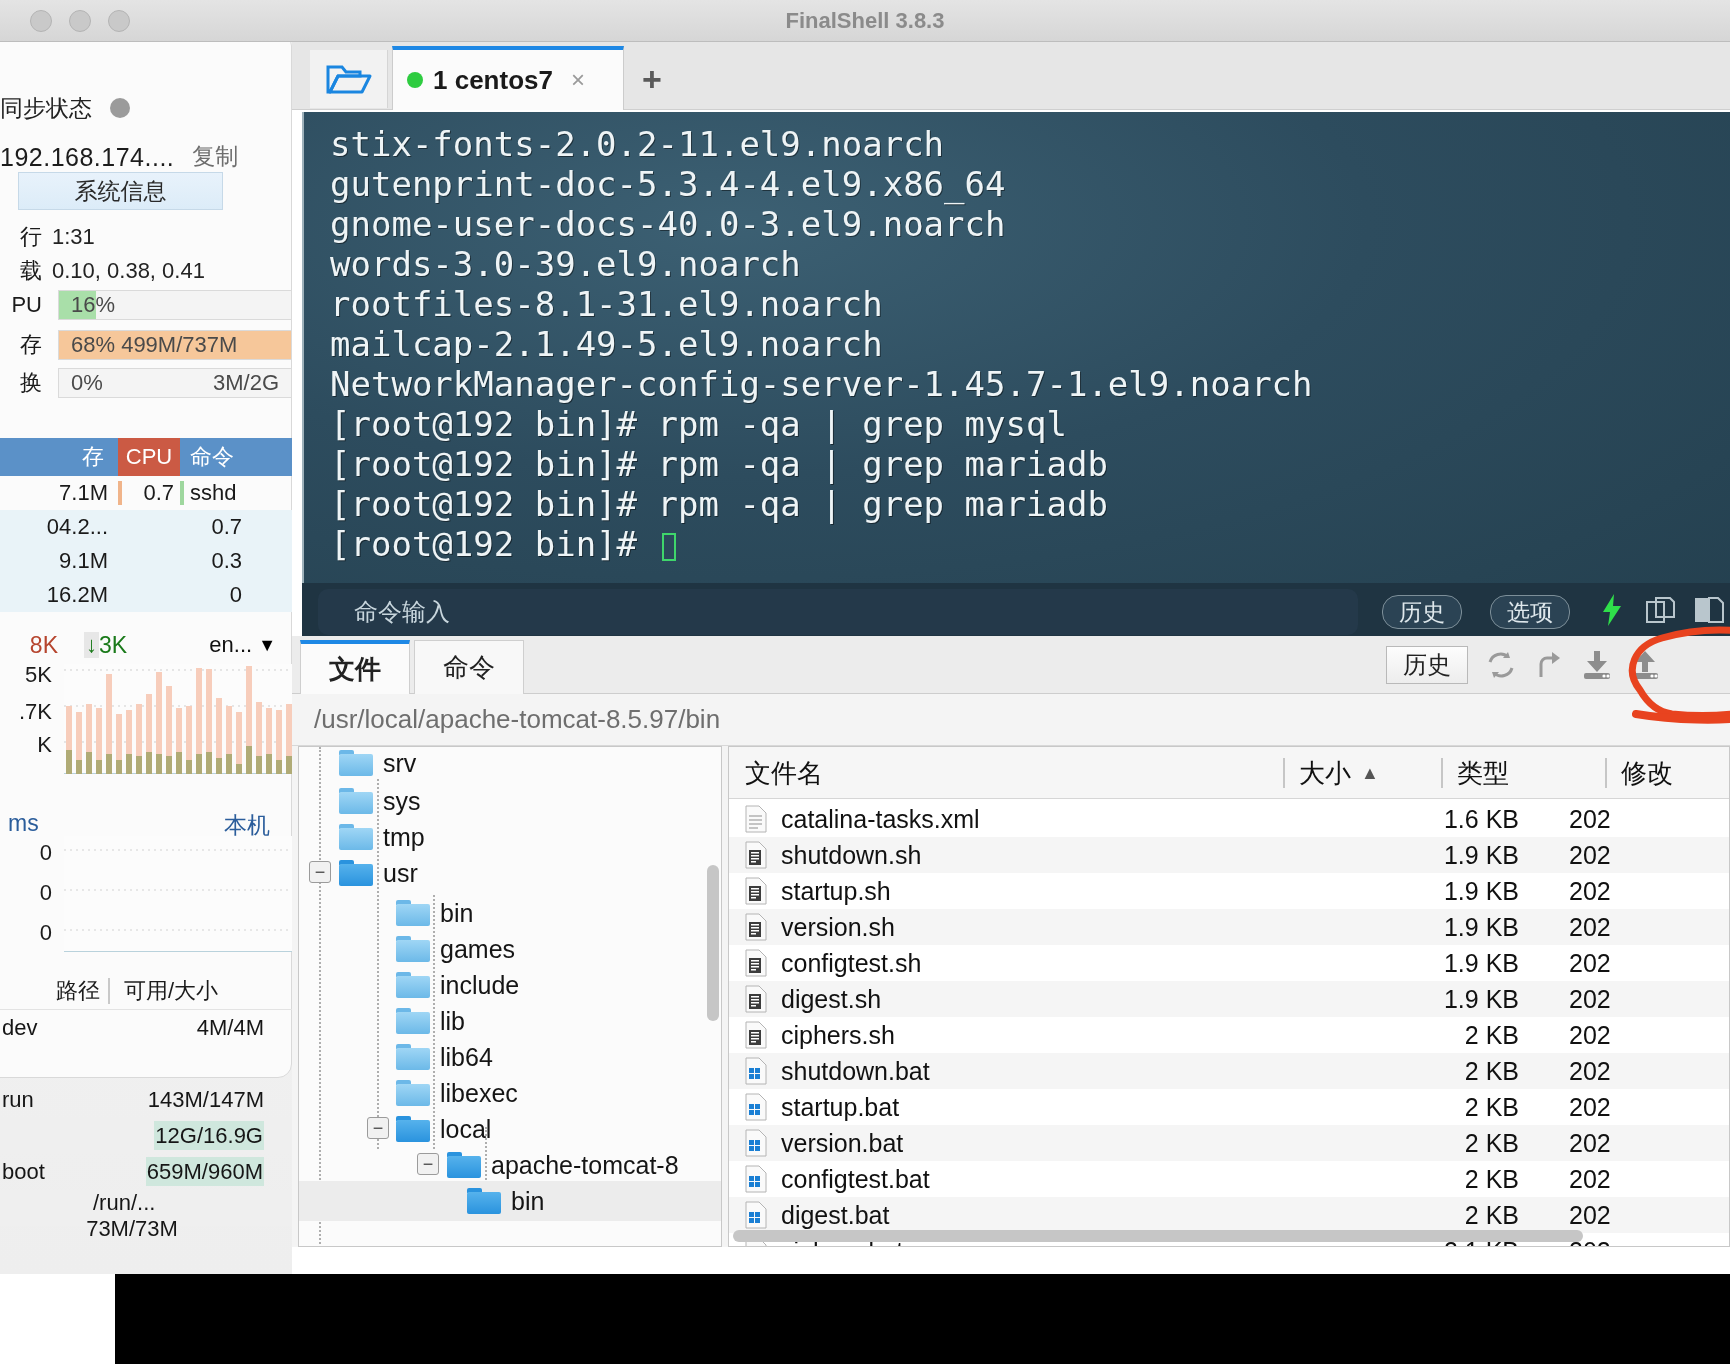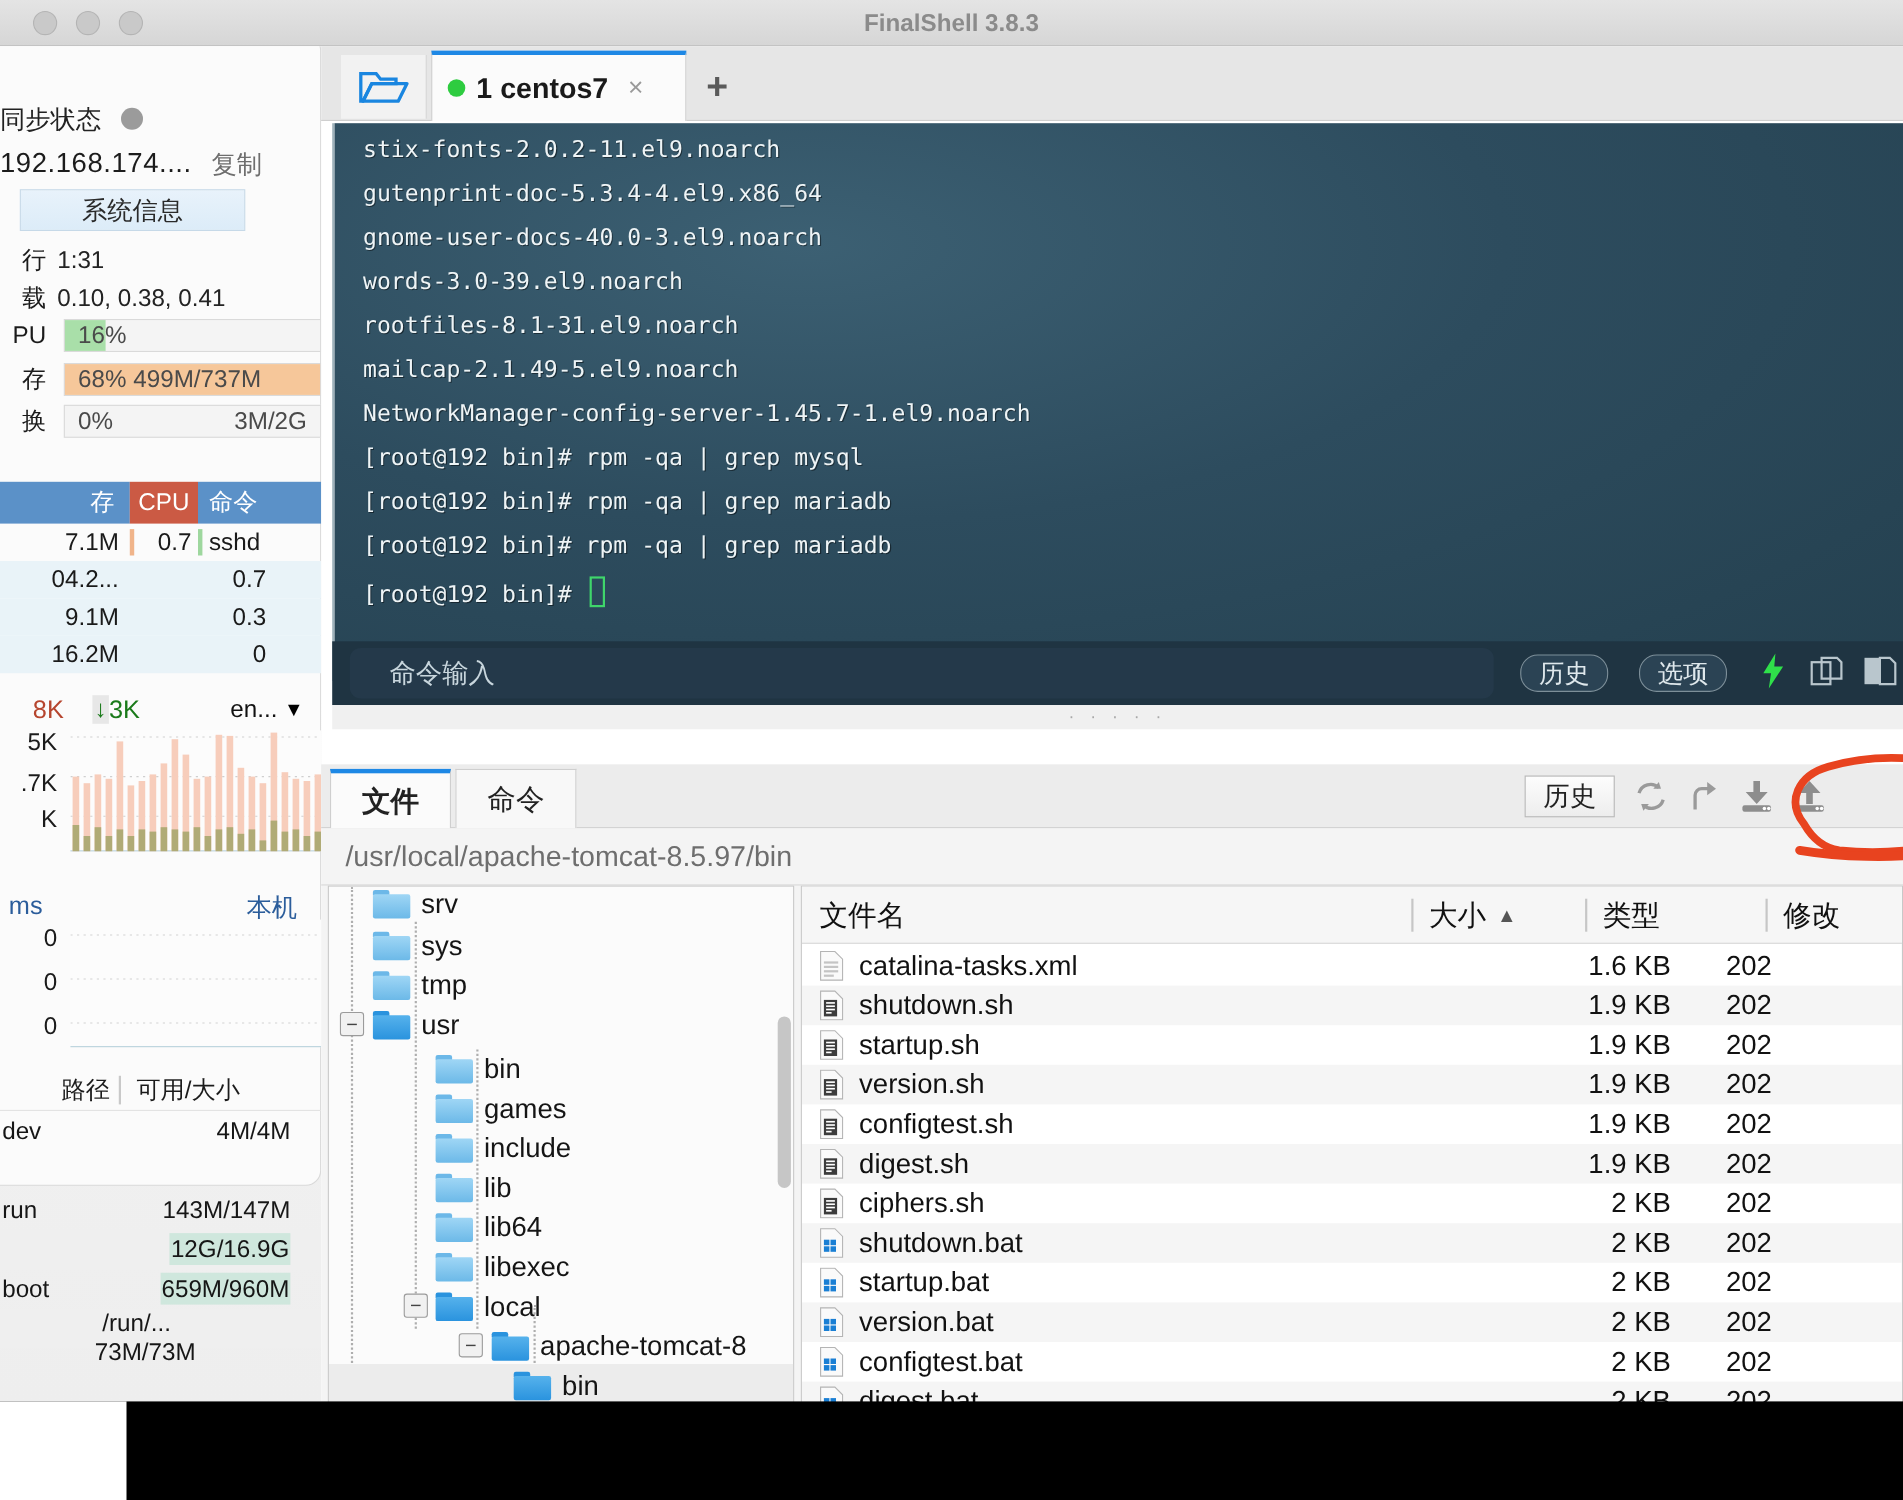--- a/index.html
+++ b/index.html
@@ -44,21 +44,21 @@
   }
   .sync-row {
     position: absolute; left: 0; top: 48px; width: 292px; height: 36px;
     display: flex; align-items: center; padding-left: 0px;
   }
   .sync-label { font-size: 23px; color: #222; }
   .sync-dot { width: 20px; height: 20px; border-radius: 50%; background: #9b9b9b; margin-left: 18px; }
 
   .ip-row {
     position: absolute; left: 0; top: 92px; width: 292px; height: 38px;
-    display: flex; align-items: flex-start;
+    display: flex; align-items: flex-end;
   }
   .ip-text { font-size: 25px; color: #1c1c1c; letter-spacing: .5px; }
   .ip-copy { font-size: 23px; color: #6e6e6e; margin-left: 18px; }
 
   .sysinfo-btn {
     position: absolute; left: 18px; top: 130px; width: 205px; height: 38px;
     background: linear-gradient(#e8f2fb, #dcecf8);
     border: 1px solid #c6d9e8;
     display: flex; align-items: center; justify-content: center;
     font-size: 23px; color: #2a2a2a;
@@ -149,21 +149,21 @@
   
   .terminal {
     position: absolute; left: 302px; top: 112px; width: 1428px; height: 507px;
     background: radial-gradient(ellipse at 30% 22%, #3c6073 0%, #2d4c5e 45%, #24404f 100%);
     overflow: hidden;
     border-left: 2px solid #9fb2bb;
   }
   .term-line {
     position: absolute; left: 26px;
     font-family: "DejaVu Sans Mono", "Liberation Mono", monospace;
-    font-size: 21px; color: #eef4f6; white-space: pre;
+    font-size: 34px; color: #eef4f6; white-space: pre;
     text-shadow: 1px 1px 0 rgba(0,0,0,.45);
   }
   .cursor { display: inline-block; width: 14px; height: 28px;
             border: 2px solid #3fd66b; vertical-align: -5px; margin-left: 4px; }
 
   .cmdbar {
     position: absolute; left: 302px; top: 583px; width: 1428px; height: 58px;
     background: #1f3442;
     display: flex; align-items: center;
   }
@@ -182,21 +182,21 @@
   }
   .cmd-ico { position: absolute; top: 10px; display:flex; align-items:center; justify-content:center; }
 
   .splitter {
     position: absolute; left: 302px; top: 641px; width: 1428px; height: 22px;
     background: #f0f0f0; display: flex; align-items: center; justify-content: center;
     letter-spacing: 5px; color: #a8a8a8; font-size: 16px;
   }
 
   
-  .fm { position: absolute; left: 292px; top: 695px; width: 1438px; height: 611px; background: #f4f4f4; }
+  .fm { position: absolute; left: 292px; top: 636px; width: 1438px; height: 611px; background: #f4f4f4; }
   .fm-tabs { position: absolute; left: 0; top: 0; width: 1438px; height: 58px; background: #ececec;
              border-bottom: 1px solid #cdcdcd; }
   .fm-tab {
     position: absolute; top: 4px; height: 54px; padding: 0 28px;
     display: flex; align-items: center; font-size: 26px; color: #222;
     background: #f8f8f8; border: 1px solid #cfcfcf; border-bottom: none;
   }
   .fm-tab.active { border-top: 4px solid #1e88e5; background: #fbfbfb; font-weight: bold; }
 
   .fm-path {

